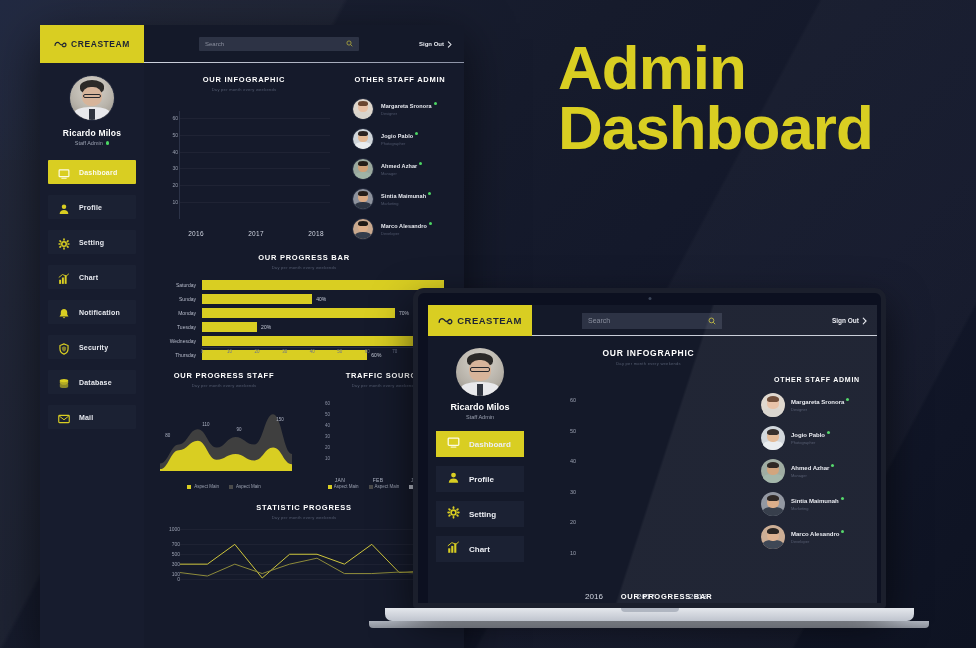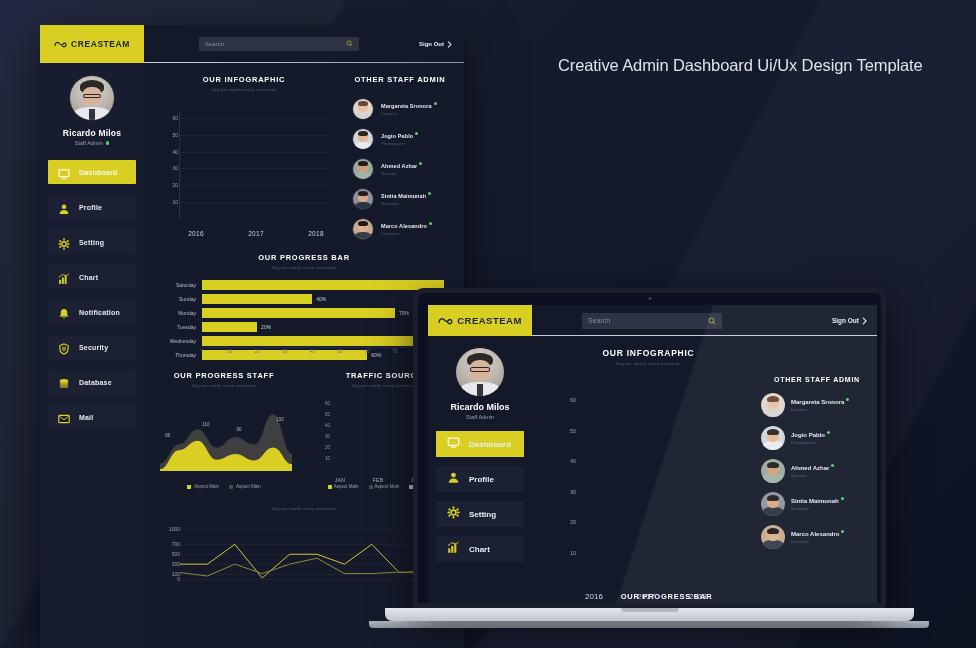--- a/index.html
+++ b/index.html
@@ -570,20 +570,21 @@
     <span class="legend-txt">Aspect Main</span>
               </div>
             </div>
         <div class="ts-xlabel" style="left: 36px;">JAN</div>
             <div class="ts-xlabel" style="left: 74px;">FEB</div>
             <div class="ts-xlabel" style="left: 112px;">JUN</div>
           </div>
       </div>
 
       <div class="stat-sec">
+        <div class="panel-title">STATISTIC PROGRESS</div>
         <div class="panel-sub">Day per month every weekends</div>
         <div class="stat-plot" id="stat-plot">
             <div class="stat-ytick" style="top: 100%; right: 100%;">0</div>
             <div class="stat-grid" style="top: 100%;"></div>
             <div class="stat-ytick" style="top: 90.4762%; right: 100%;">100</div>
             <div class="stat-grid" style="top: 90.4762%;"></div>
             <div class="stat-ytick" style="top: 71.4286%; right: 100%;">300</div>
             <div class="stat-grid" style="top: 71.4286%;"></div>
             <div class="stat-ytick" style="top: 52.381%; right: 100%;">500</div>
             <div class="stat-grid" style="top: 52.381%;"></div>
@@ -596,21 +597,24 @@
               <polyline points="0,87.61904761904762 10,94.28571428571429 20,71.42857142857143 30,89.52380952380952 40,71.42857142857143 50,60 60,89.52380952380952 70,89.52380952380952 80,86.66666666666667 90,89.52380952380952 100,71.42857142857143" fill="none" stroke="#8d8a3a" stroke-width="1" vector-effect="non-scaling-stroke"></polyline>
             </svg>
           </div>
       </div>
 
     </div>
   </div>
 </div>
 
 <div class="hero">
-  <div class="hero-sub">Creative Admin Dashboard Ui/Ux Design Template</div>
+  <div class="hero-title">
+    <div>Admin</div>
+    <div>Dashboard</div>
+  </div>
 </div>
 
 <div class="laptop">
   <div class="lid">
     <div class="cam"></div>
     <div class="lscreen">
 
       <div class="l-topbar">
         <div class="l-brand">
           <svg style="width:15px;height:11px" viewBox="0 0 26 18">

